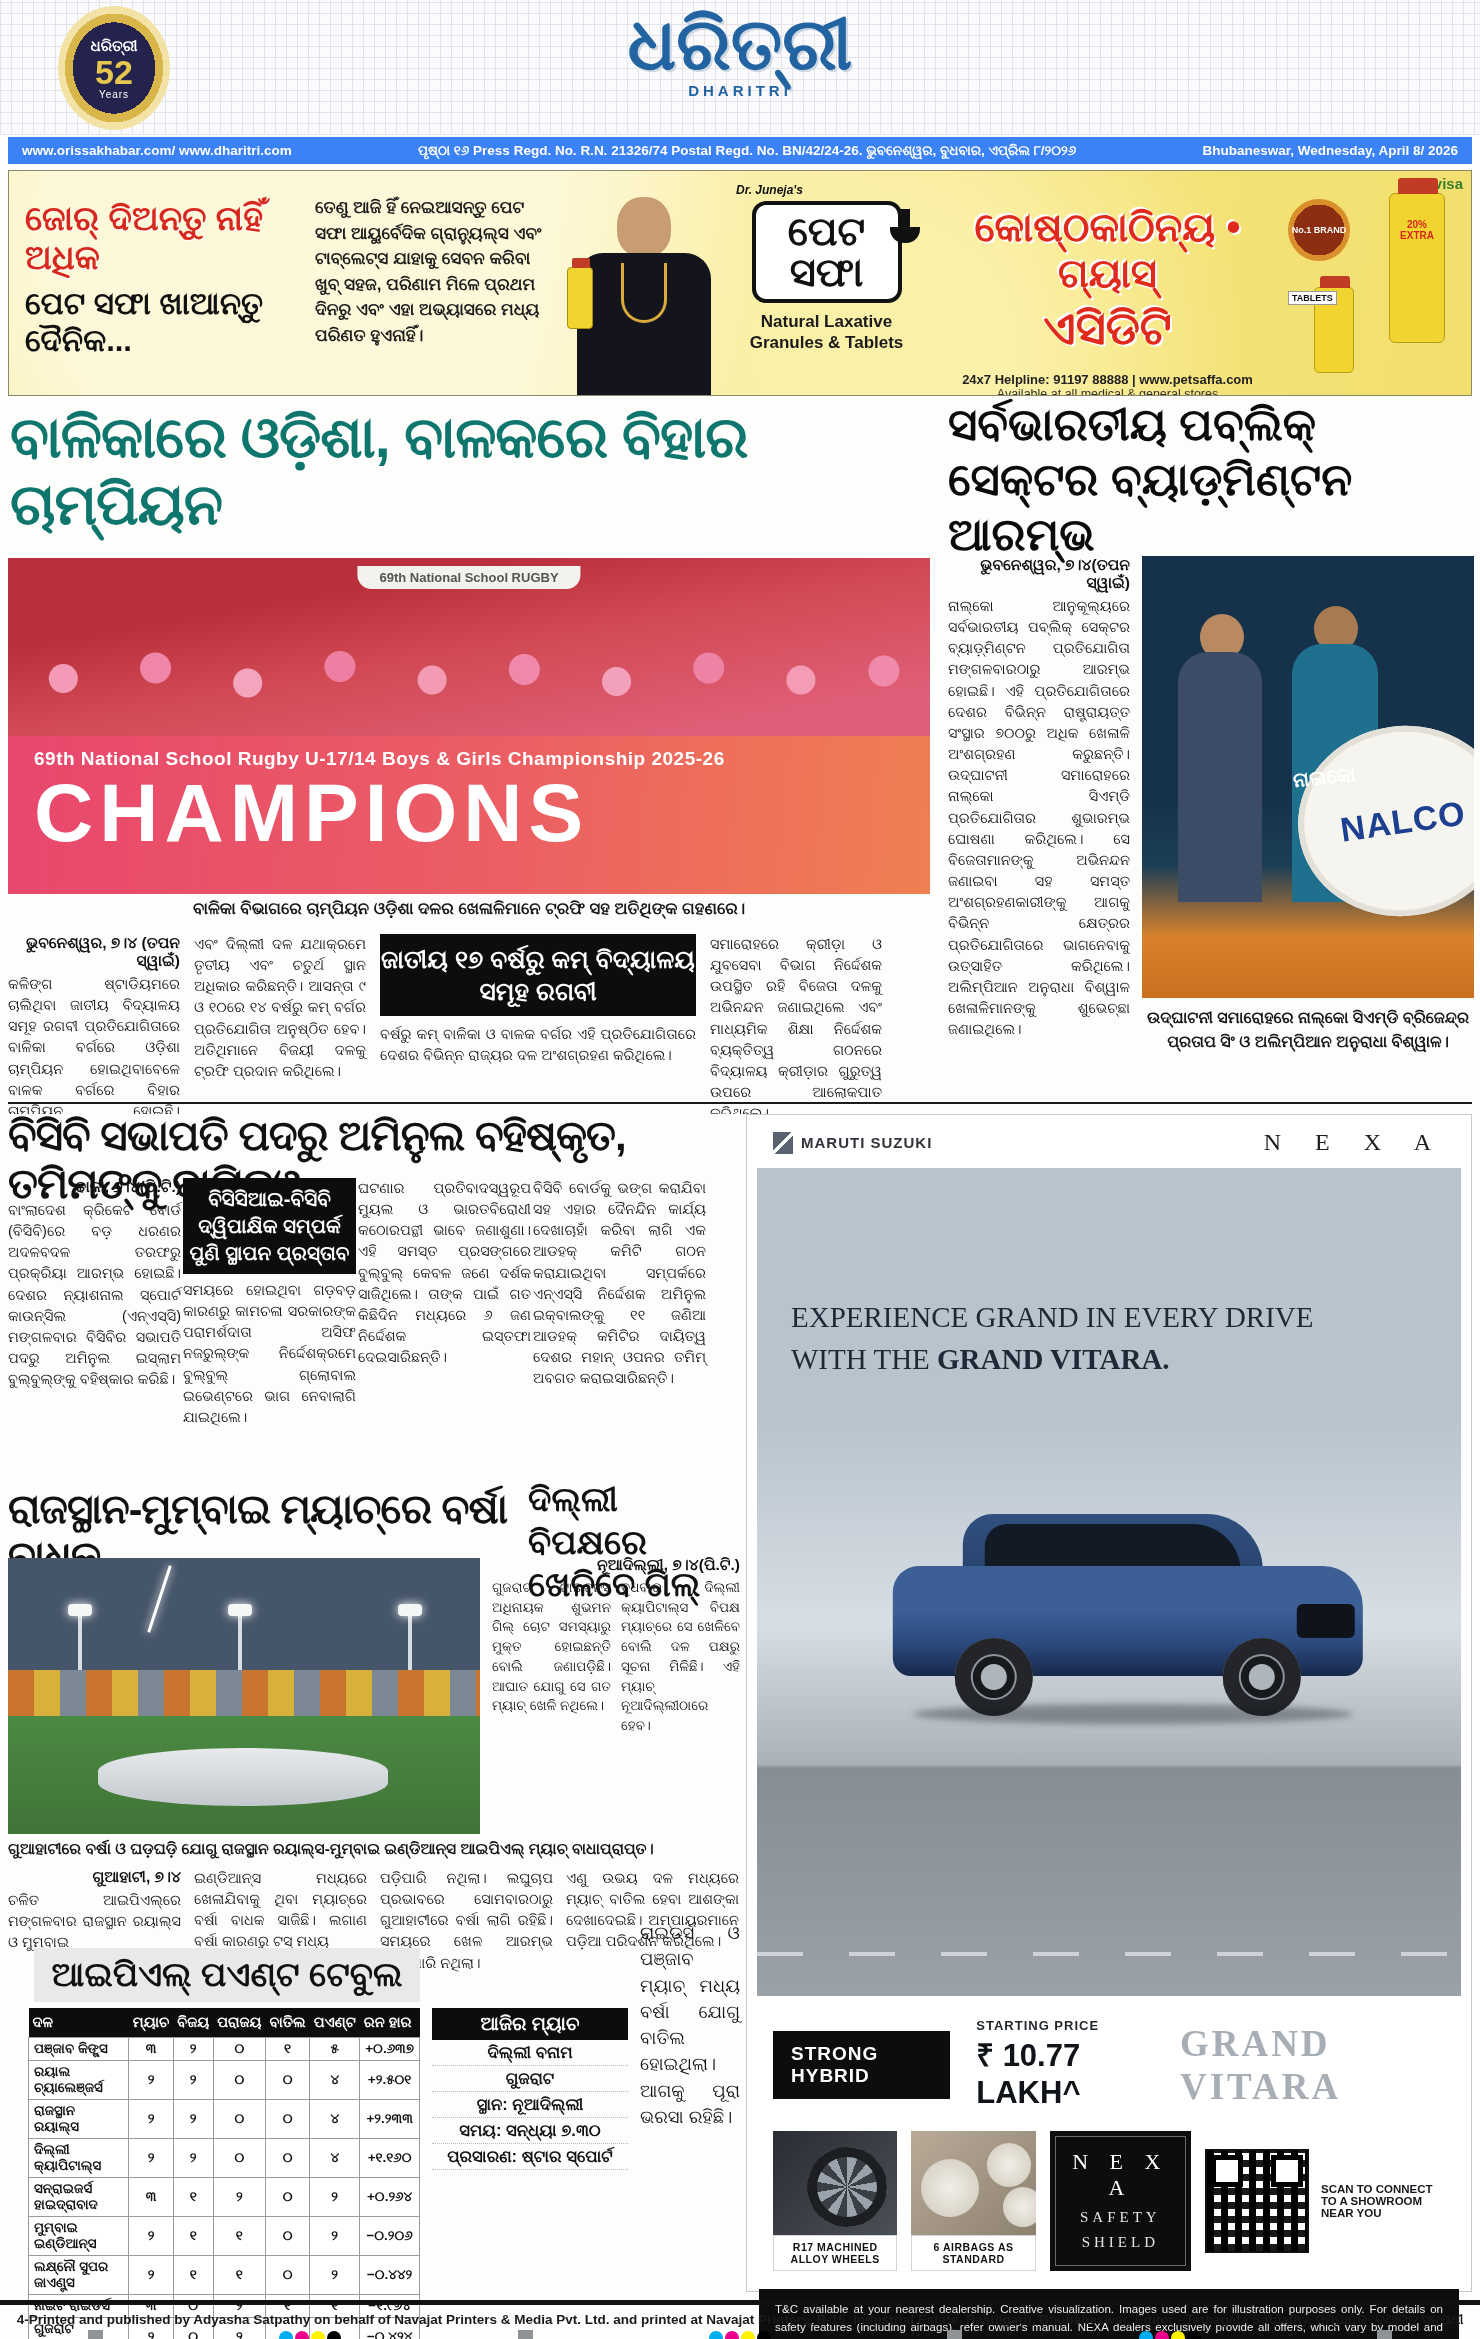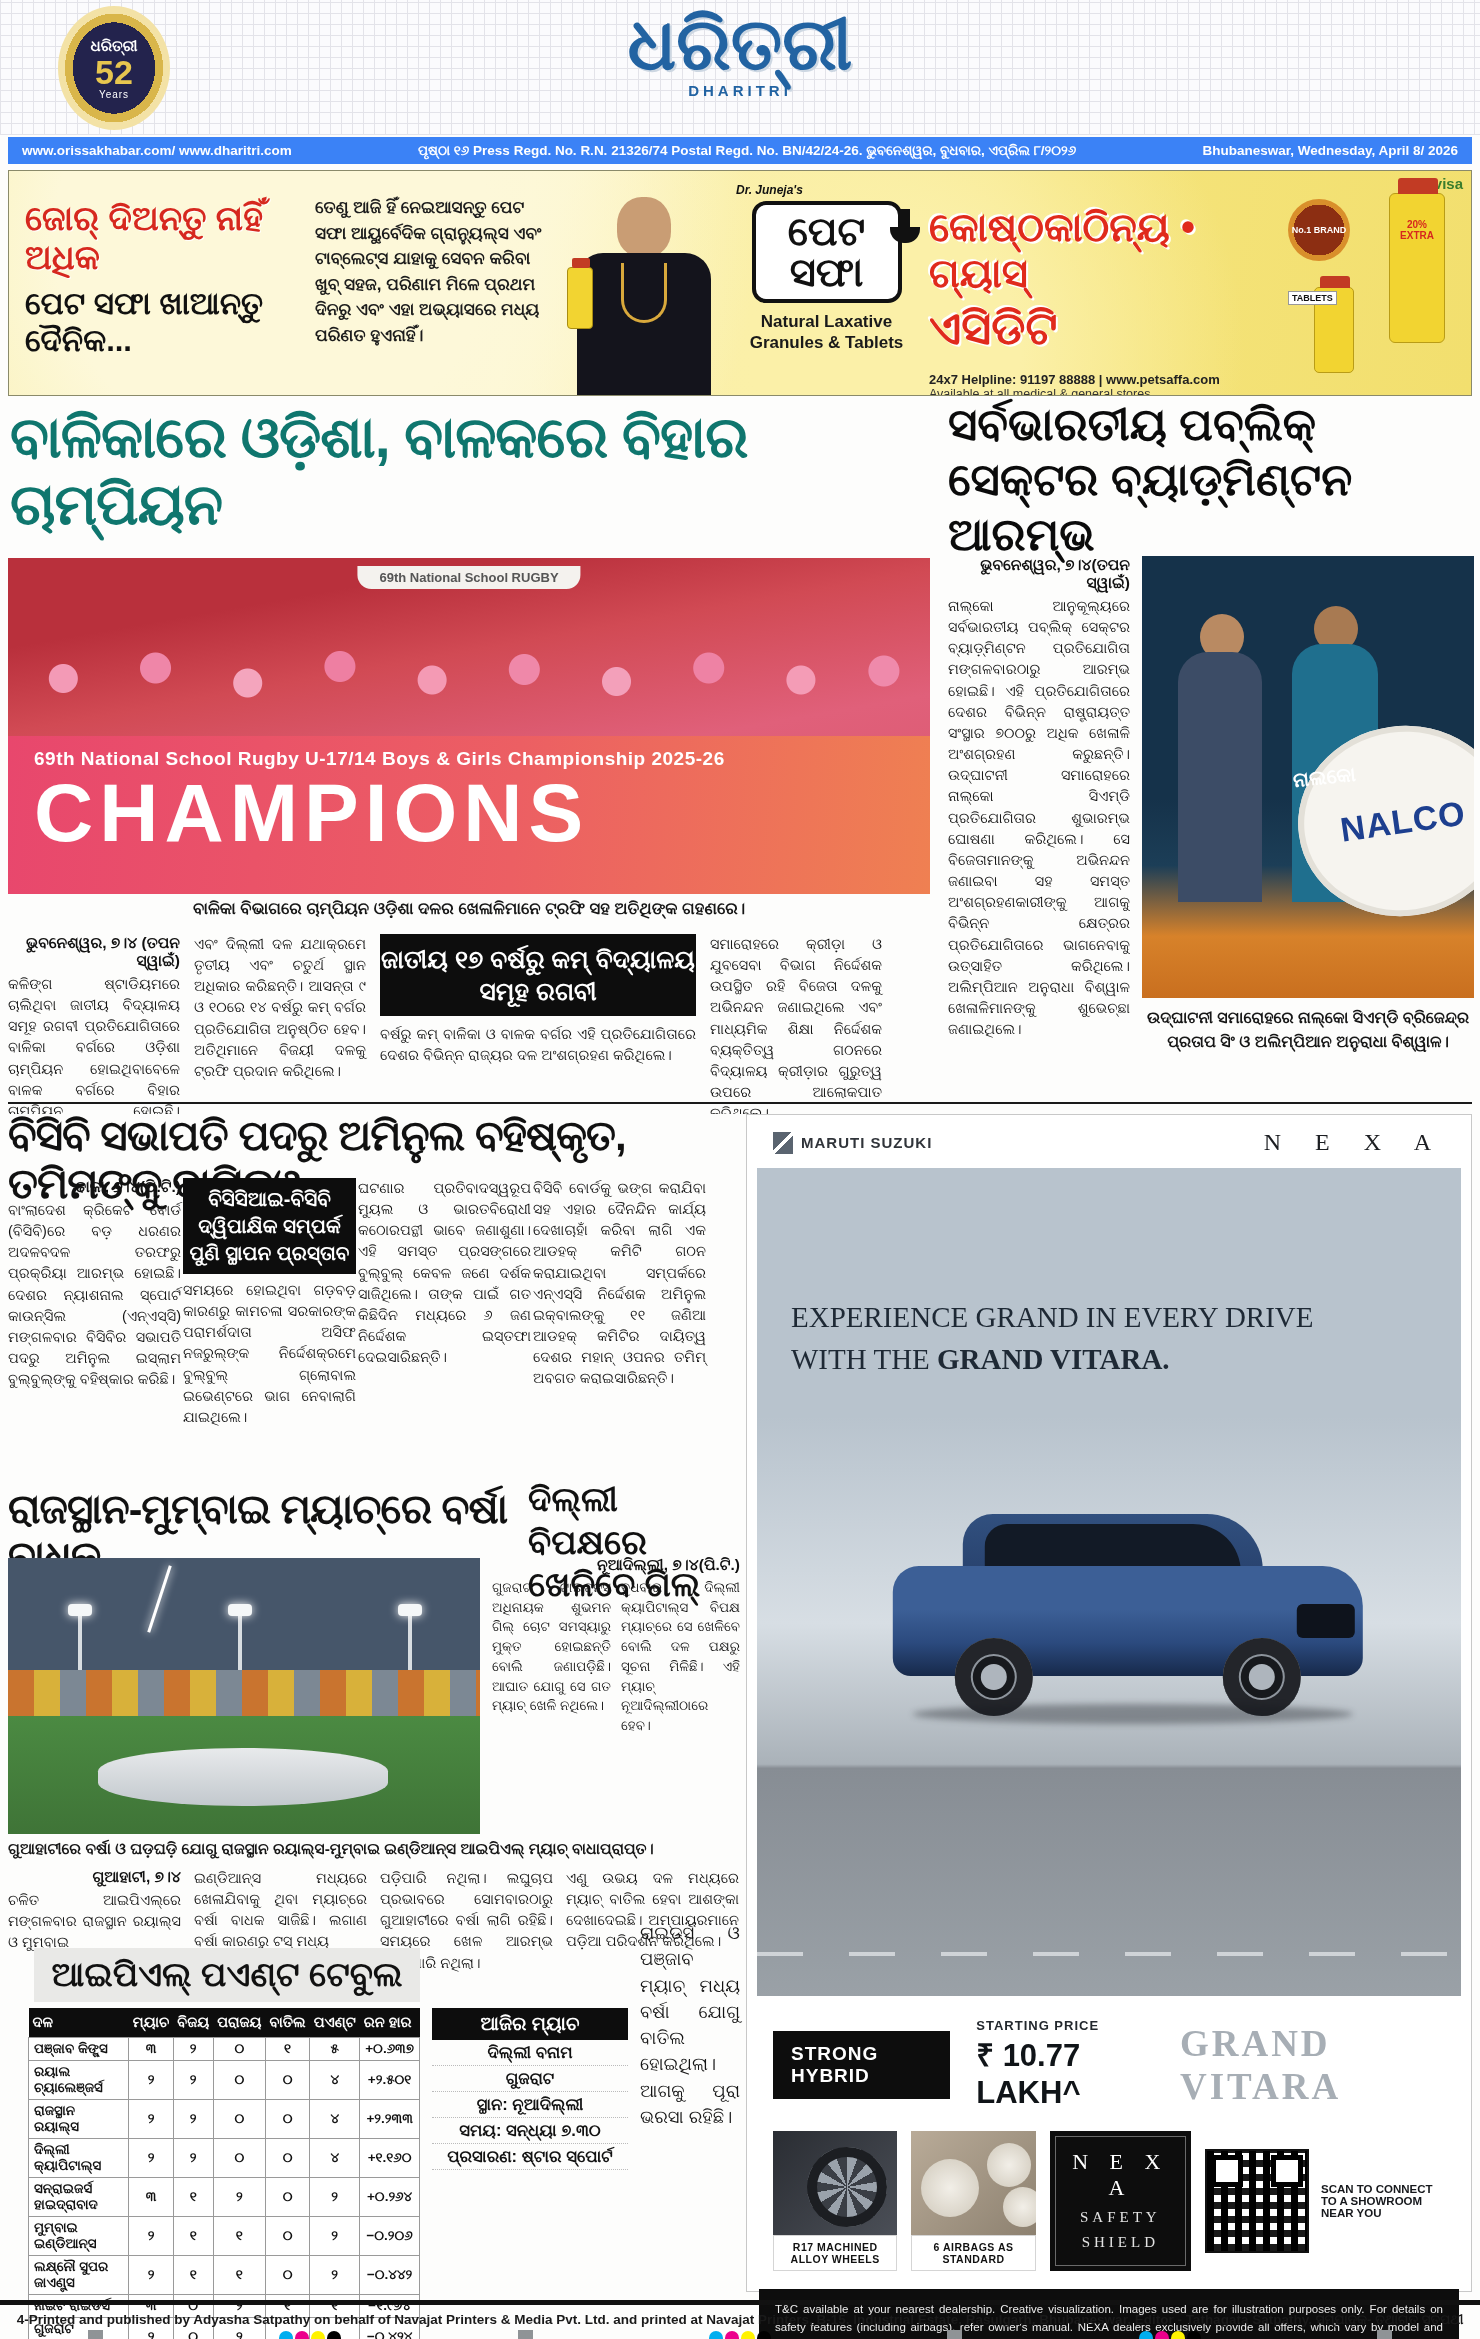--- a/index.html
+++ b/index.html
@@ -43,21 +43,21 @@
   .person-bottle { position:absolute; left:8px; top:96px; width:26px; height:62px; background:#f2d431; border:1px solid #a98d12; border-radius:4px; }
   .person-bottle:before { content:""; position:absolute; left:4px; top:-10px; width:18px; height:10px; background:#c23b24; border-radius:2px; }
   .ad-brand { width:205px; text-align:center; padding-top:12px; }
   .ad-doc { font-size:12px; font-style:italic; font-weight:bold; text-align:left; padding-left:12px; }
   .ad-brandbox { margin:4px auto 0; width:150px; background:#fff; border:4px solid #111; border-radius:14px; padding:6px 4px; position:relative; }
   .ad-brandbox .pb { font-size:40px; font-weight:800; color:#111; line-height:1.02; }
   .toilet-icon { position:absolute; right:-26px; top:4px; width:34px; height:44px; }
   .toilet-icon .tank { position:absolute; left:10px; top:0; width:10px; height:26px; background:#111; }
   .toilet-icon .bowl { position:absolute; left:0; top:18px; width:30px; height:16px; background:#111; border-radius:0 0 14px 14px; }
   .ad-tagline { margin-top:8px; font-size:17px; font-weight:800; color:#1a1a1a; line-height:1.25; }
-  .ad-claims { flex:1; padding-top:34px; position:relative; }
+  .ad-claims { flex:1; text-align:center; padding-top:34px; position:relative; }
   .claim1 { color:#e02a1c; font-size:40px; font-weight:800; text-shadow:2px 2px 0 #fff,-2px -2px 0 #fff; }
   .claim2 { color:#e02a1c; font-size:46px; font-weight:800; text-shadow:2px 2px 0 #fff,-2px -2px 0 #fff; margin-top:4px; }
   .ad-help { margin-top:16px; font-size:13px; font-weight:bold; color:#222; }
   .ad-avail { font-size:12.5px; color:#333; }
   .ad-right { width:185px; position:relative; }
   .divisa { position:absolute; right:8px; top:4px; color:#3a7d2c; font-weight:800; font-size:15px; }
   .no1 { position:absolute; left:2px; top:28px; width:62px; height:62px; border-radius:50%;
      background:radial-gradient(circle,#8c2e12 0 58%,#d98f2b 58% 100%); color:#fff; font-size:9px; font-weight:800;
      display:flex; align-items:center; justify-content:center; text-align:center; }
   .bottle-big { position:absolute; right:26px; top:22px; width:56px; height:150px; background:#f2d431; border:1px solid #b99c16; border-radius:6px; }

